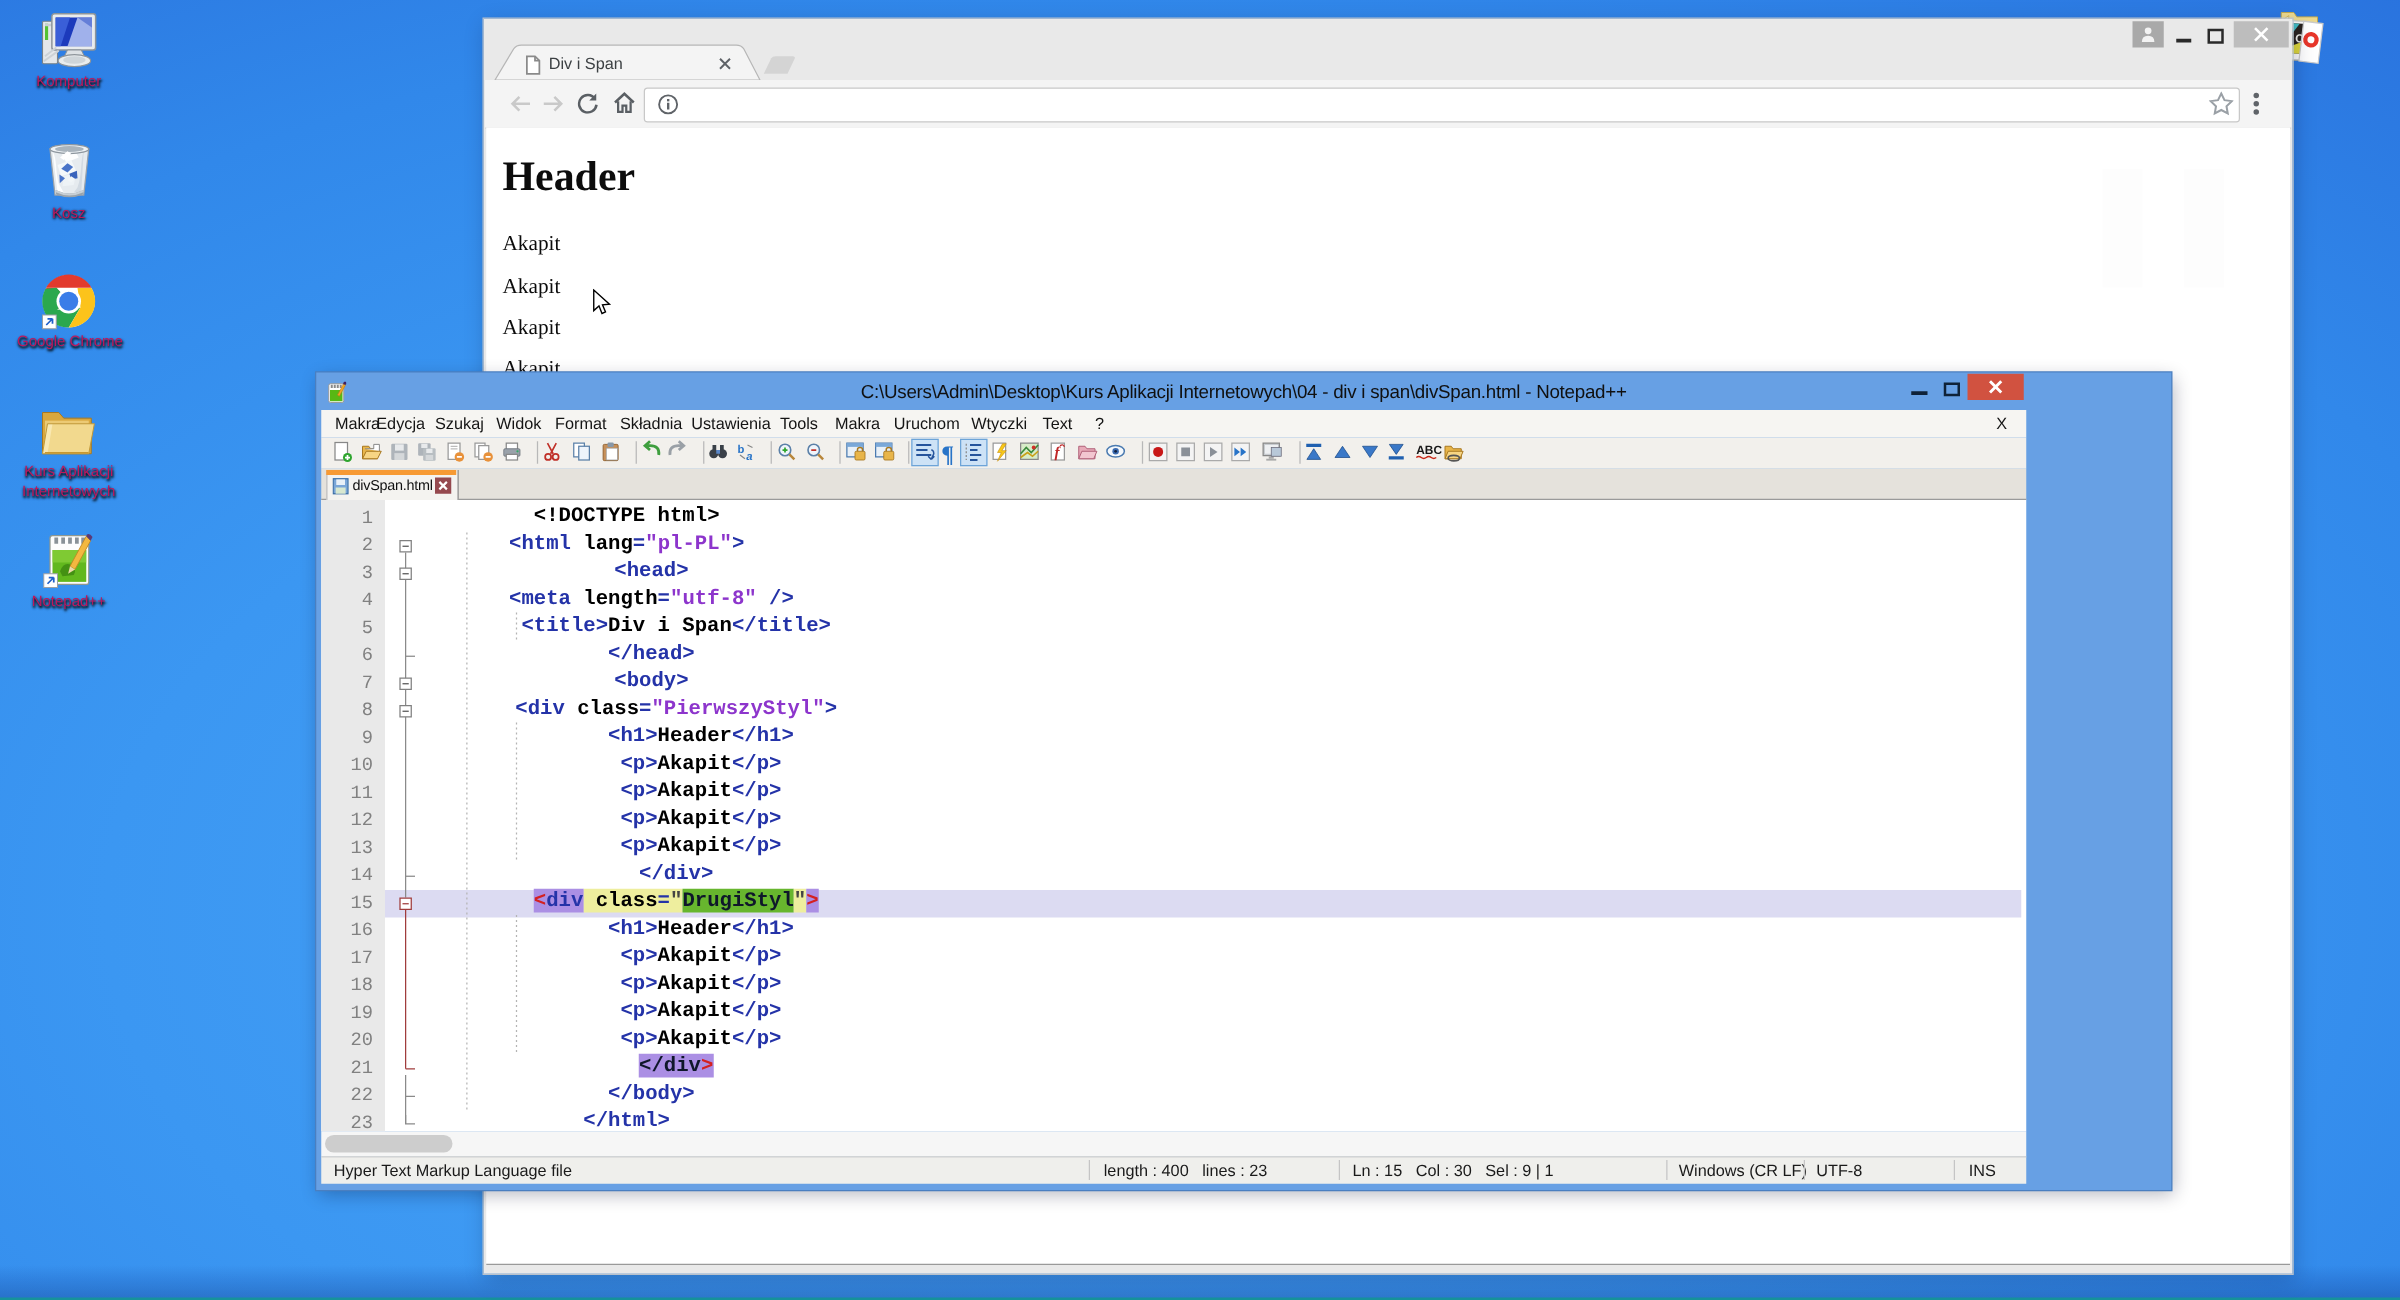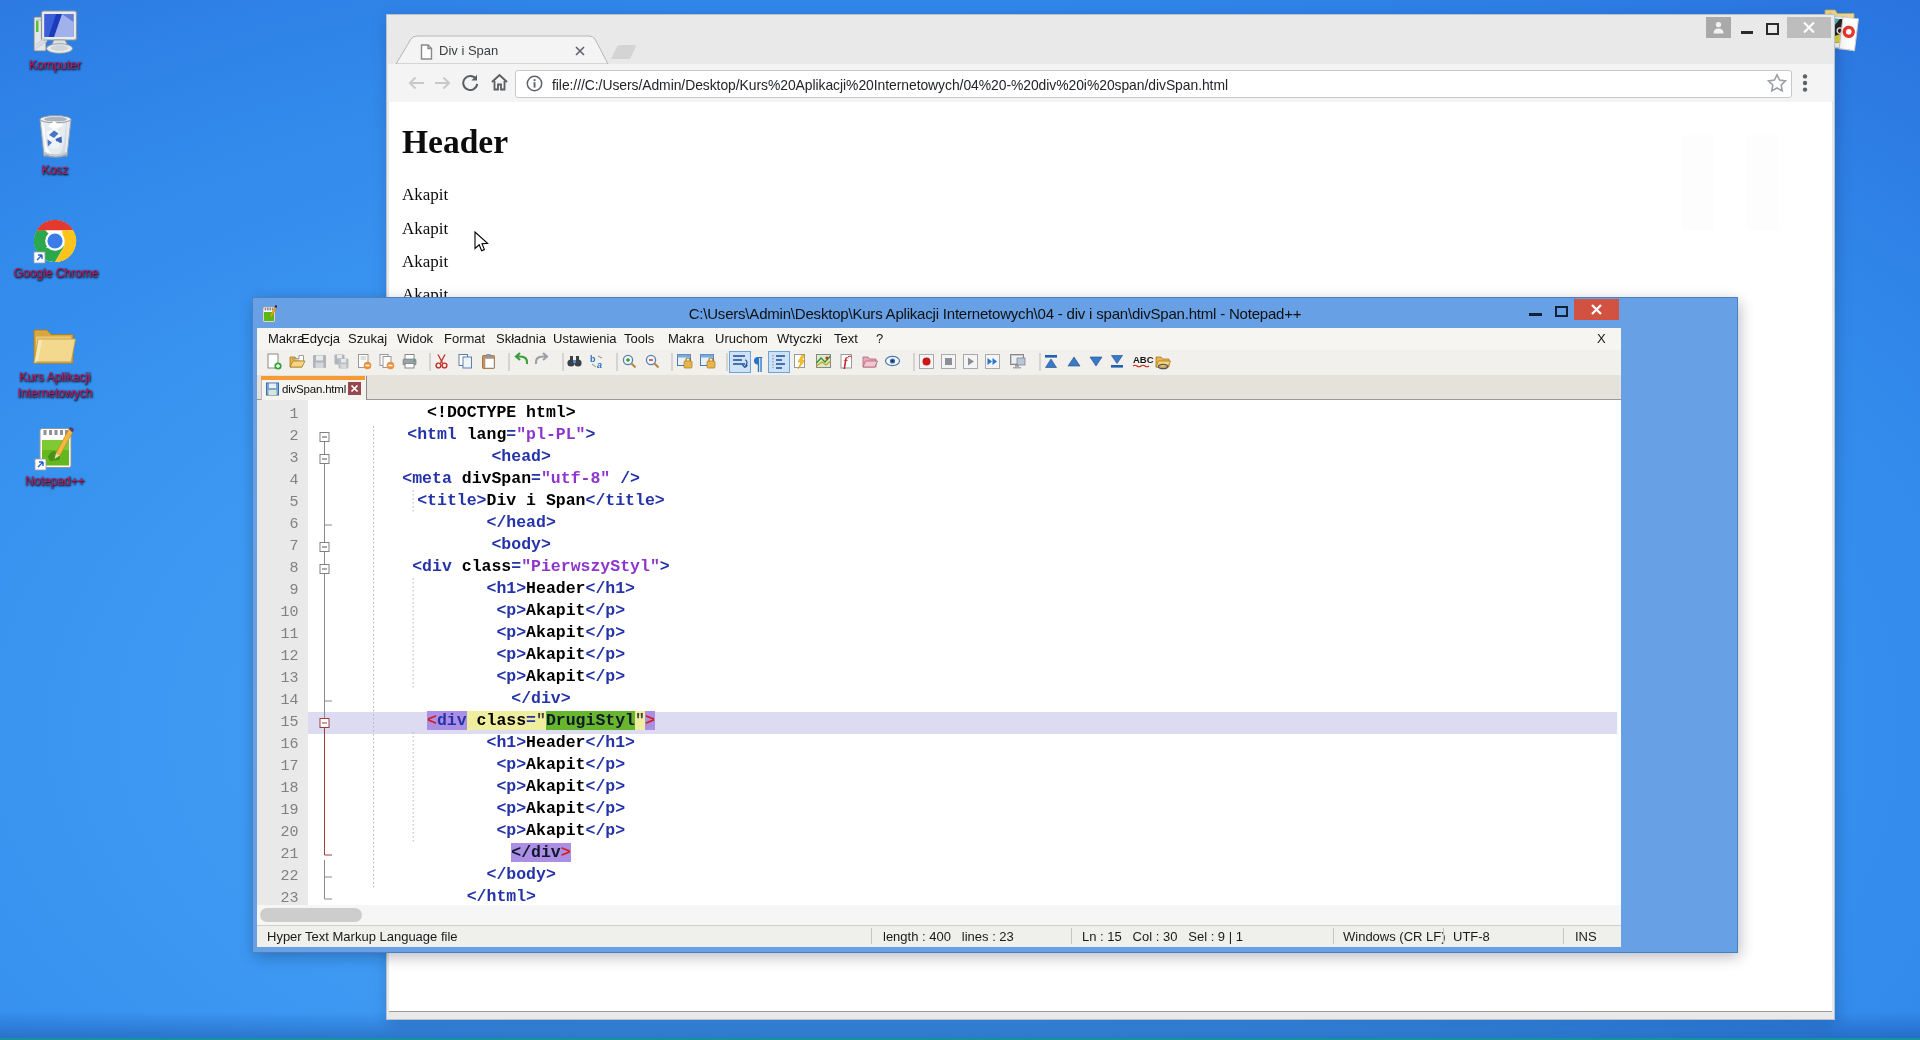--- a/index.html
+++ b/index.html
@@ -143,21 +143,20 @@
       <path d="M2,9 L9.5,2 L17,9" stroke="#5a5f64" stroke-width="2" fill="none"></path>
       <path d="M4.5,8 L4.5,16.5 L8,16.5 L8,11.5 L11,11.5 L11,16.5 L14.5,16.5 L14.5,8" stroke="#5a5f64" stroke-width="1.8" fill="none"></path>
     </svg>
 
   <div class="abs" style="left:128px;top:55px;width:1275px;height:26px;background:#fff;border:1px solid #c8c8c8;border-radius:3px;"></div>
   <svg class="abs" style="left:139px;top:60px;" width="17" height="17" viewBox="0 0 17 17">
     <circle cx="8.5" cy="8.5" r="7.2" fill="none" stroke="#5f6368" stroke-width="1.5"></circle>
     <rect x="7.6" y="7.2" width="1.9" height="5.4" fill="#5f6368"></rect>
       <rect x="7.6" y="4.2" width="1.9" height="1.9" fill="#5f6368"></rect>
   </svg>
-  <div class="abs" style="left:165px;top:62px;font-size:13.9px;color:#232528;letter-spacing:-.05px;">file:///C:/Users/Admin/Desktop/Kurs%20Aplikacji%20Internetowych/04%20-%20div%20i%20span/divSpan.html</div>
   <svg class="abs" style="left:1380px;top:58px;" width="20" height="20" viewBox="0 0 20 20">
     <path d="M10,1.8 L12.6,7.1 L18.4,7.9 L14.2,12 L15.2,17.8 L10,15 L4.8,17.8 L5.8,12 L1.6,7.9 L7.4,7.1 Z" fill="none" stroke="#9aa0a6" stroke-width="1.6"></path>
   </svg>
   <svg class="abs" style="left:1415px;top:58px;" width="6" height="20" viewBox="0 0 6 20">
     <circle cx="3" cy="3.4" r="2.2" fill="#5f6368"></circle>
       <circle cx="3" cy="10" r="2.2" fill="#5f6368"></circle>
       <circle cx="3" cy="16.6" r="2.2" fill="#5f6368"></circle>
   </svg>
 
   <div class="abs" style="left:1319px;top:2px;width:25px;height:21px;background:#a9a9a9;"></div>
@@ -515,21 +514,21 @@
       <line x1="14" y1="37" x2="19" y2="37"></line>
         <line x1="14" y1="59" x2="19" y2="59"></line>
       <line x1="14" y1="147" x2="19" y2="147"></line>
         <line x1="14" y1="169" x2="19" y2="169"></line>
     </g>
     <line x1="14" y1="323" x2="19" y2="323" stroke="#a03c3c" stroke-width="1"></line>
   </svg>
   <pre class="code">&lt;!DOCTYPE html&gt;
 <span class="tg">&lt;html </span><span class="at">lang</span><span class="tg">=</span><span class="vl">"pl-PL"</span><span class="tg">&gt;</span>
     <span class="tg">&lt;head&gt;</span>
-    <span class="tg">&lt;meta </span><span class="at">divSpan</span><span class="tg">=</span><span class="vl">"utf-8"</span><span class="tg"> /&gt;</span>
+    <span class="tg">&lt;meta </span><span class="at">length</span><span class="tg">=</span><span class="vl">"utf-8"</span><span class="tg"> /&gt;</span>
         <span class="tg">&lt;title&gt;</span>Div i Span<span class="tg">&lt;/title&gt;</span>
     <span class="tg">&lt;/head&gt;</span>
     <span class="tg">&lt;body&gt;</span>
         <span class="tg">&lt;div </span><span class="at">class</span><span class="tg">=</span><span class="vl">"PierwszyStyl"</span><span class="tg">&gt;</span>
             <span class="tg">&lt;h1&gt;</span>Header<span class="tg">&lt;/h1&gt;</span>
             <span class="tg">&lt;p&gt;</span>Akapit<span class="tg">&lt;/p&gt;</span>
             <span class="tg">&lt;p&gt;</span>Akapit<span class="tg">&lt;/p&gt;</span>
             <span class="tg">&lt;p&gt;</span>Akapit<span class="tg">&lt;/p&gt;</span>
             <span class="tg">&lt;p&gt;</span>Akapit<span class="tg">&lt;/p&gt;</span>
         <span class="tg">&lt;/div&gt;</span>

